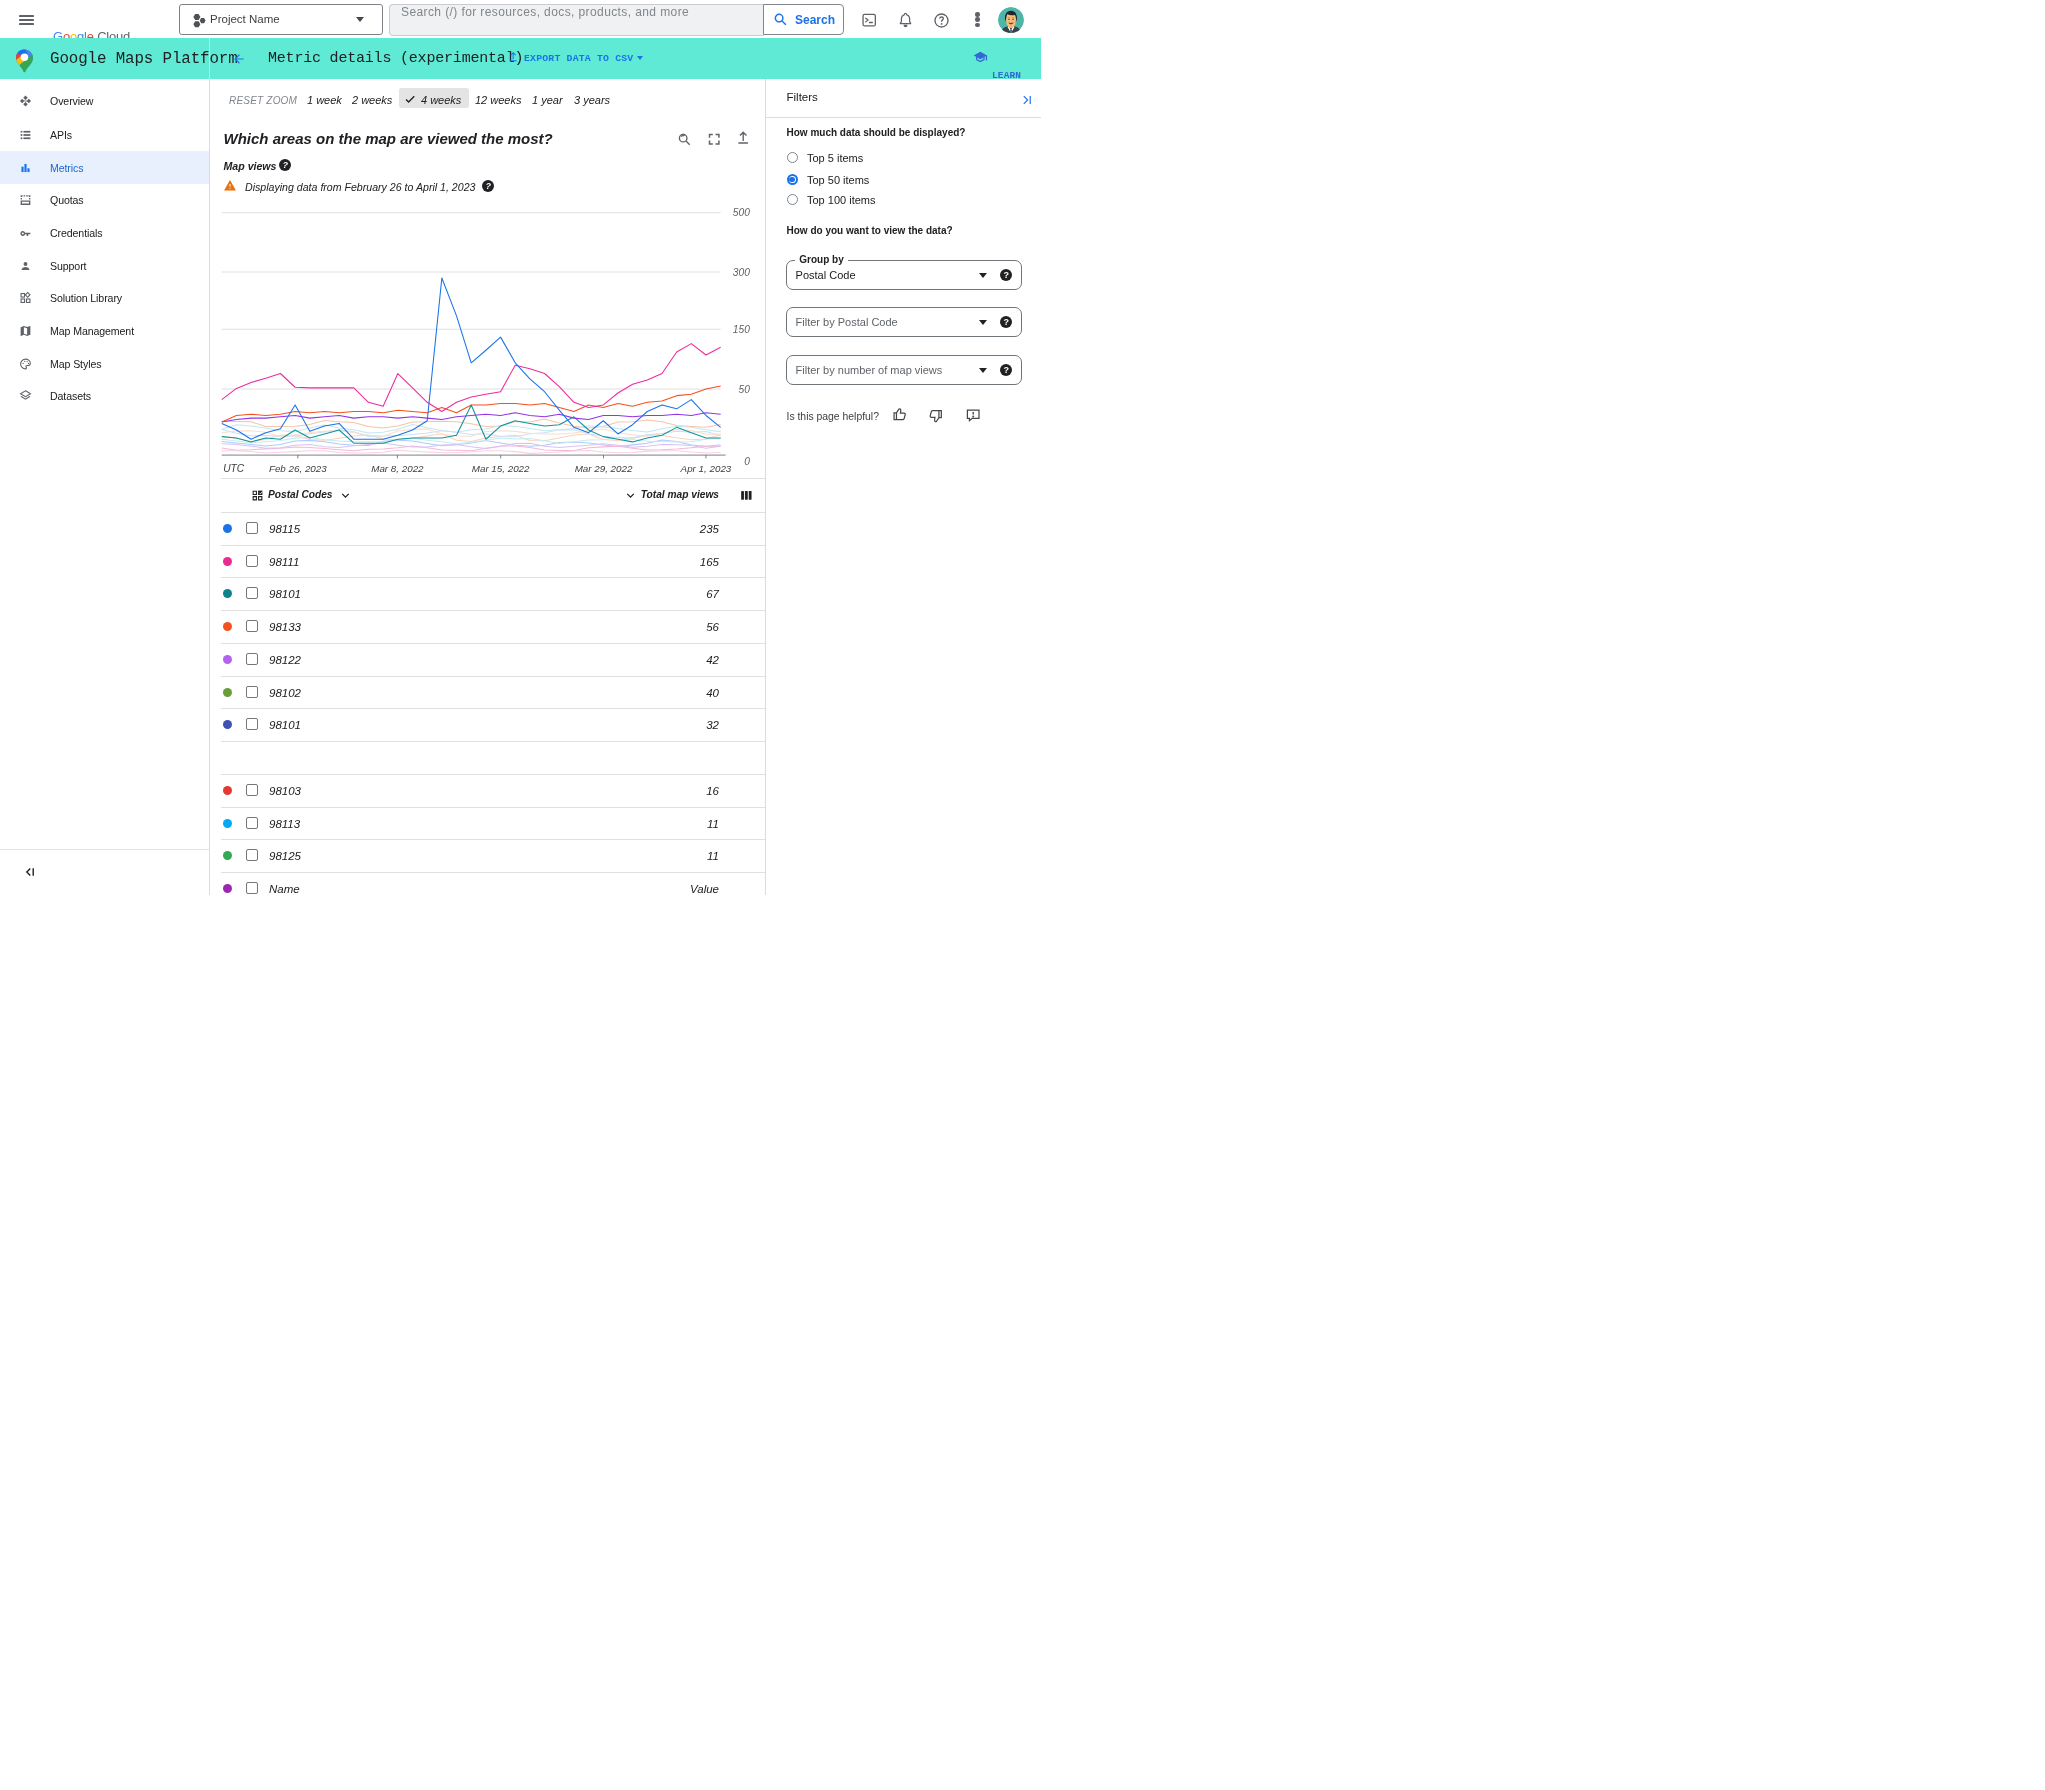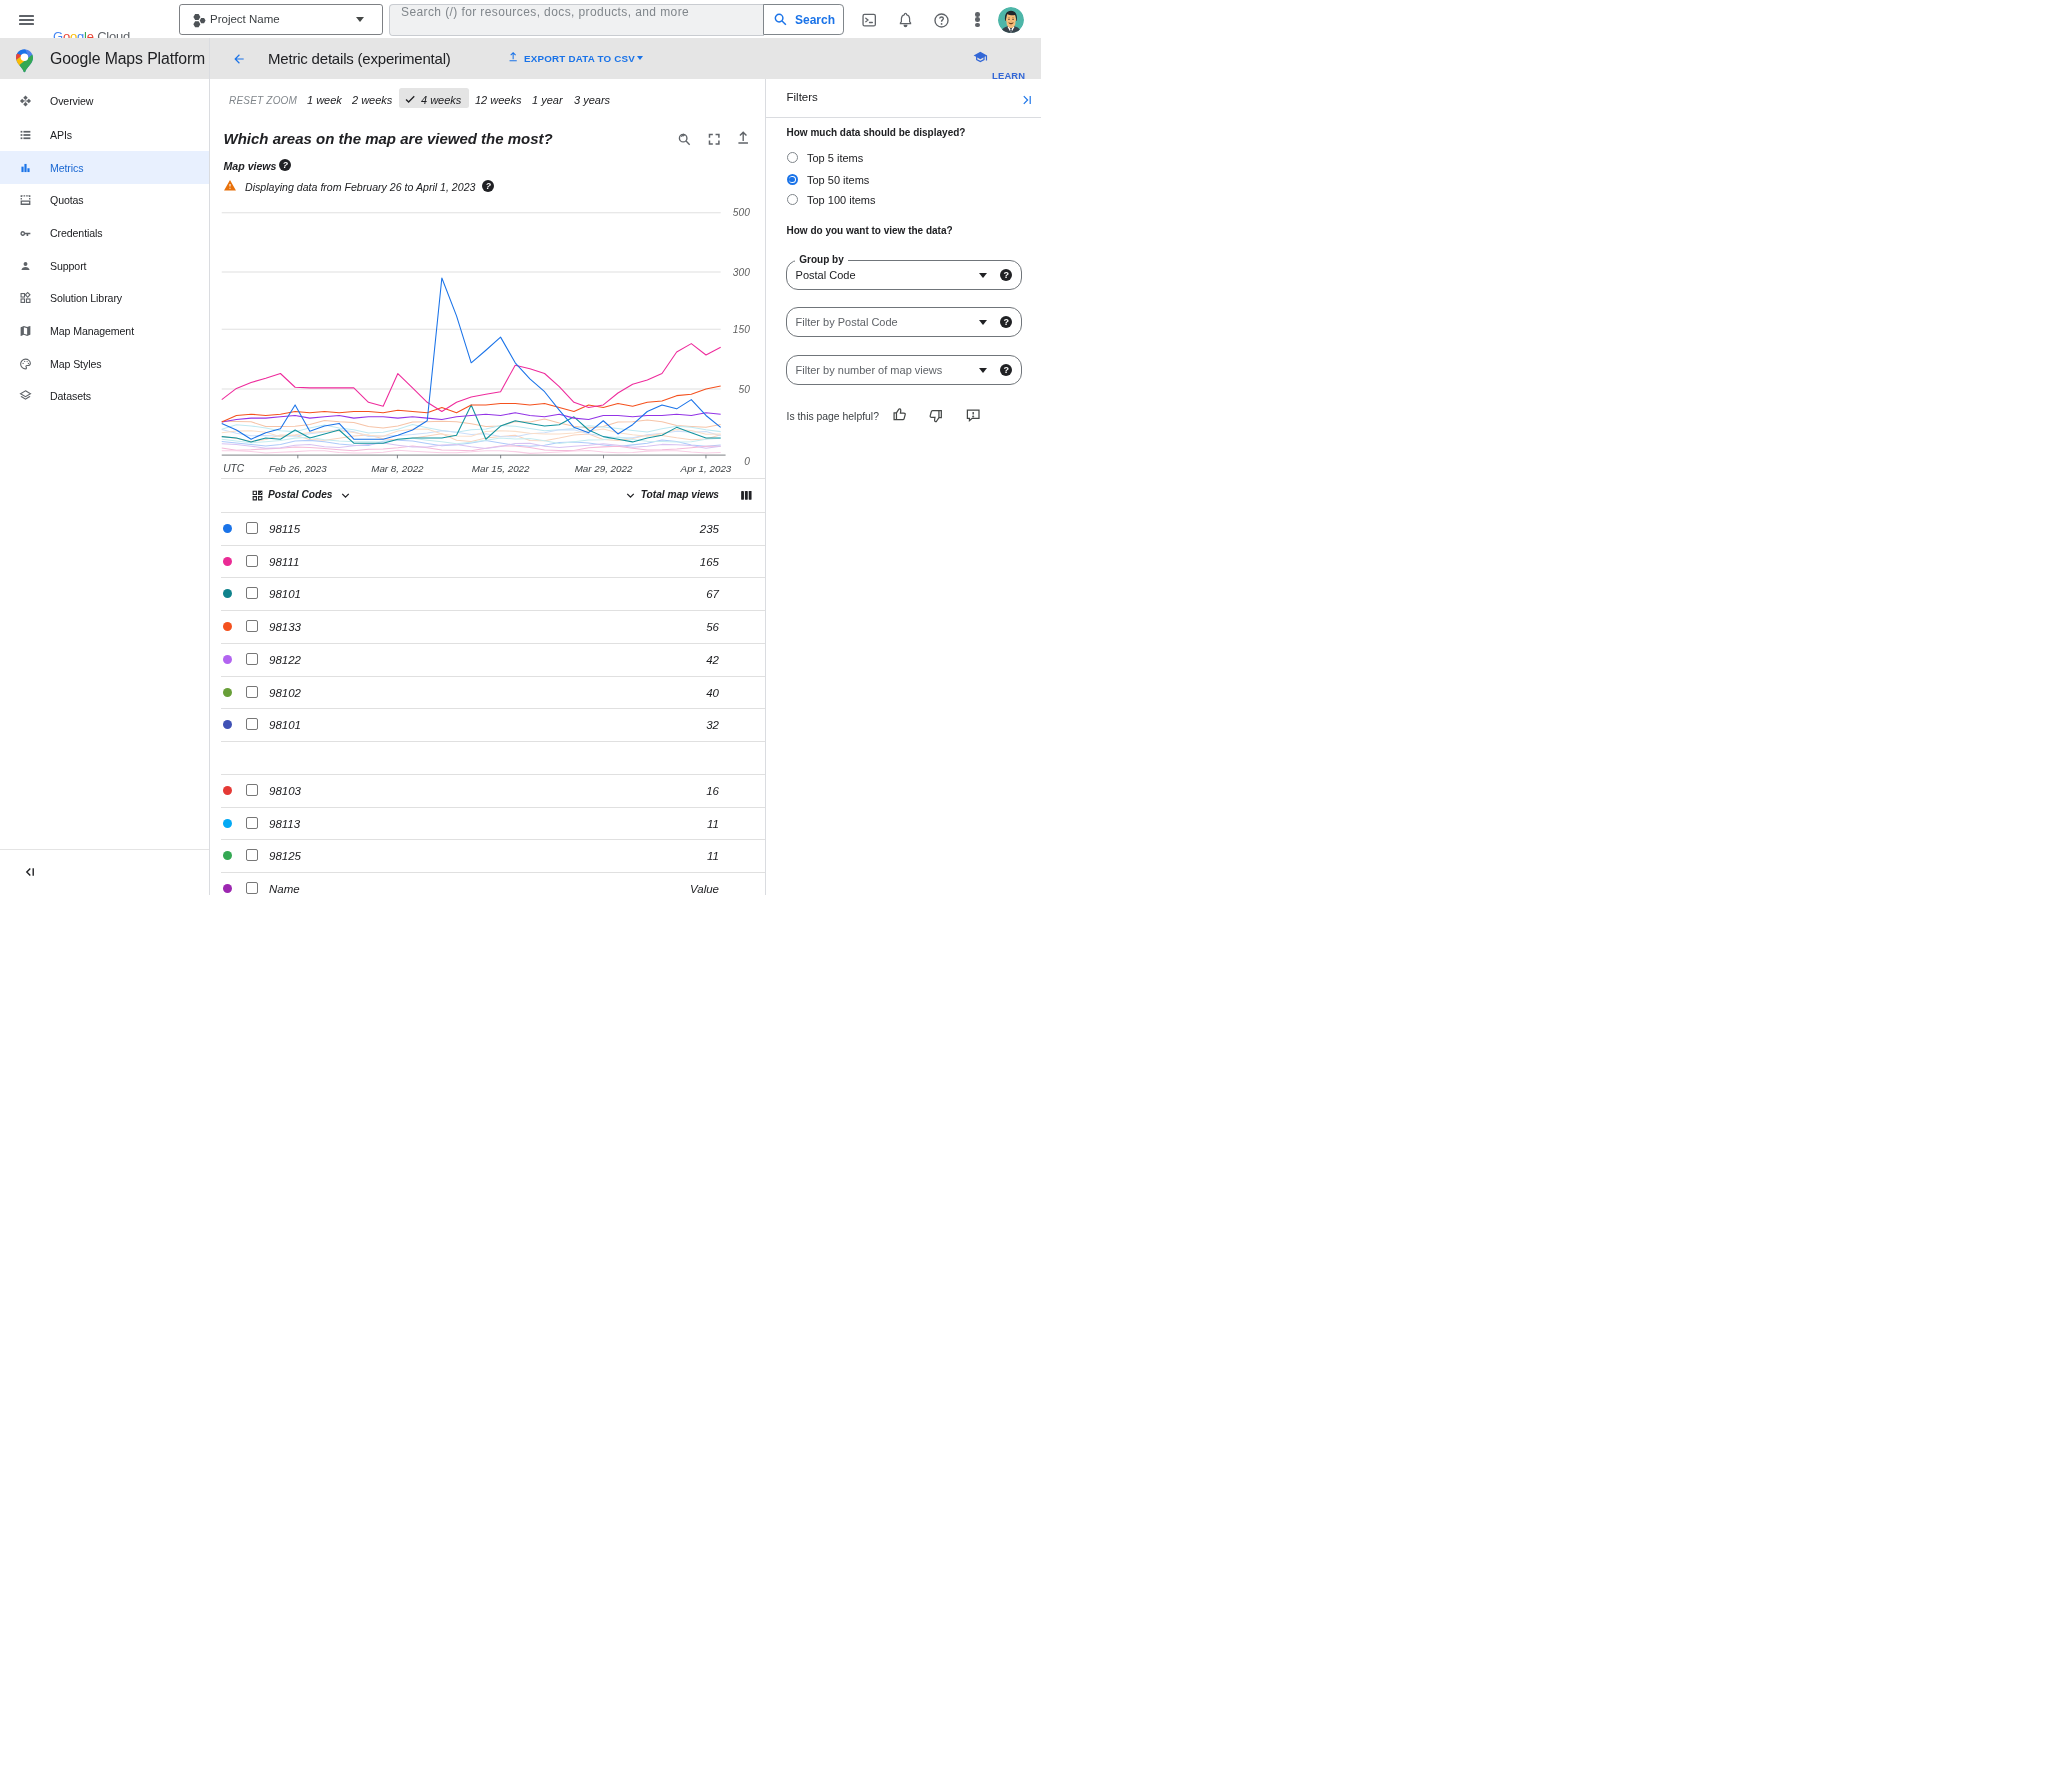--- a/index.html
+++ b/index.html
@@ -13,21 +13,21 @@
 #glogo span{display:inline-block;}
 #projbtn{left:179px;top:4.1px;width:202px;height:29px;border:0.6px solid #7d8084;border-radius:2.9px;background:#fff;}
 #projbtn .ptxt{position:absolute;left:30px;top:8.2px;font-size:11.5px;color:#3c4043;}
 #searchwrap{left:389px;top:4.1px;width:455px;height:30px;}
 #searchinput{position:absolute;left:0;top:0;width:374px;height:29.5px;background:#f0f1f2;border:0.4px solid #c9ccd1;border-right:none;border-radius:4.1px 0 0 4.1px;}
 #searchinput .ph{position:absolute;left:11px;top:0;font-size:12px;letter-spacing:0.4px;color:#80868b;}
 #searchbtn{position:absolute;left:374px;top:0;width:79px;height:29px;background:#fff;border:0.8px solid #80868b;border-radius:0 4.1px 4.1px 0;}
 #searchbtn .st{position:absolute;left:31px;top:7.8px;font-size:12px;font-weight:700;color:#1a73e8;}
 .tbicon{color:#5f6368;}
 
-#header2{left:0;top:38px;width:1041px;height:41px;background:#e5e5e5;border-bottom:0.4px solid #dadce0;}
+#header2{left:0;top:38px;width:1041px;height:41px;background:#5eead4;border-bottom:0.4px solid #dadce0;font-family:Liberation Mono, monospace;}
 #gmp-title{left:50px;top:12.3px;font-size:15.8px;letter-spacing:-0.1px;color:#202124;}
 #h2divider{left:209px;top:0px;width:0.4px;height:41px;background:#dadce0;}
 #metricdetails{left:268px;top:12px;font-size:15px;letter-spacing:-0.2px;color:#202124;}
 #exportcsv{left:524px;top:14.7px;font-size:9.8px;font-weight:700;letter-spacing:0.2px;color:#1a73e8;}
 #learntxt{left:992px;top:32px;font-size:9.4px;font-weight:700;letter-spacing:0.2px;color:#3367d6;}
 
 #nav{left:0;top:79px;width:209px;height:816px;background:#fff;border-right:0.4px solid #dadce0;}
 .navitem{position:absolute;left:0;width:209px;height:33px;}
 .navitem .nlabel{position:absolute;left:50px;top:50%;transform:translateY(-50%);font-size:10.6px;letter-spacing:-0.1px;color:#202124;}
 .navitem.sel{background:#e8f0fe;}
@@ -52,21 +52,21 @@
 .trow .cb{position:absolute;left:24.5px;top:9.8px;width:10.2px;height:10.2px;border:1.4px solid #777;border-radius:2px;background:#fff;}
 .trow .lbl{position:absolute;left:48px;top:10.6px;font-size:11.5px;color:#202124;}
 .trow .val{position:absolute;right:47px;top:10.6px;font-size:11.5px;color:#202124;}
 
 #filters{left:765px;top:79px;width:275px;height:816px;background:#fff;border-left:0.4px solid #dadce0;}
 #ftitle{left:20.5px;top:11.5px;font-size:11.5px;color:#202124;}
 #fdiv{left:0px;top:38px;width:275px;height:0.4px;background:#dadce0;}
 .fq{position:absolute;left:20.5px;font-size:10px;white-space:nowrap;font-weight:700;color:#202124;}
 .radiorow{position:absolute;left:20.5px;height:23px;}
 .rlbl{position:absolute;left:20.5px;top:50%;transform:translateY(-50%);font-size:11px;white-space:nowrap;color:#202124;}
-.obox{position:absolute;left:20px;width:234px;height:28px;border:0.6px solid #70757a;border-radius:12px;background:#fff;}
+.obox{position:absolute;left:20px;width:234px;height:28px;border:0.6px solid #70757a;border-radius:7px;background:#fff;}
 .obox .otxt{position:absolute;left:8.6px;top:7.8px;font-size:11px;color:#202124;}
 .obox .ophtxt{position:absolute;left:8.6px;top:7.8px;font-size:11px;color:#5f6368;}
 .obox .caret{position:absolute;right:34px;top:11.5px;width:0;height:0;border-left:4.5px solid transparent;border-right:4.5px solid transparent;border-top:5.7px solid #202124;}
 .qmark{position:absolute;width:12.3px;height:12.3px;border-radius:50%;background:#202124;color:#fff;font-size:9px;font-weight:700;text-align:center;line-height:12.3px;}
 .obox .qmark{right:8.6px;top:8.2px;}
 #helpful{left:20.5px;top:332px;font-size:10.4px;font-weight:400;color:#3c4043;}
 svg{display:block;}
 </style>
 </head>
 <body>

